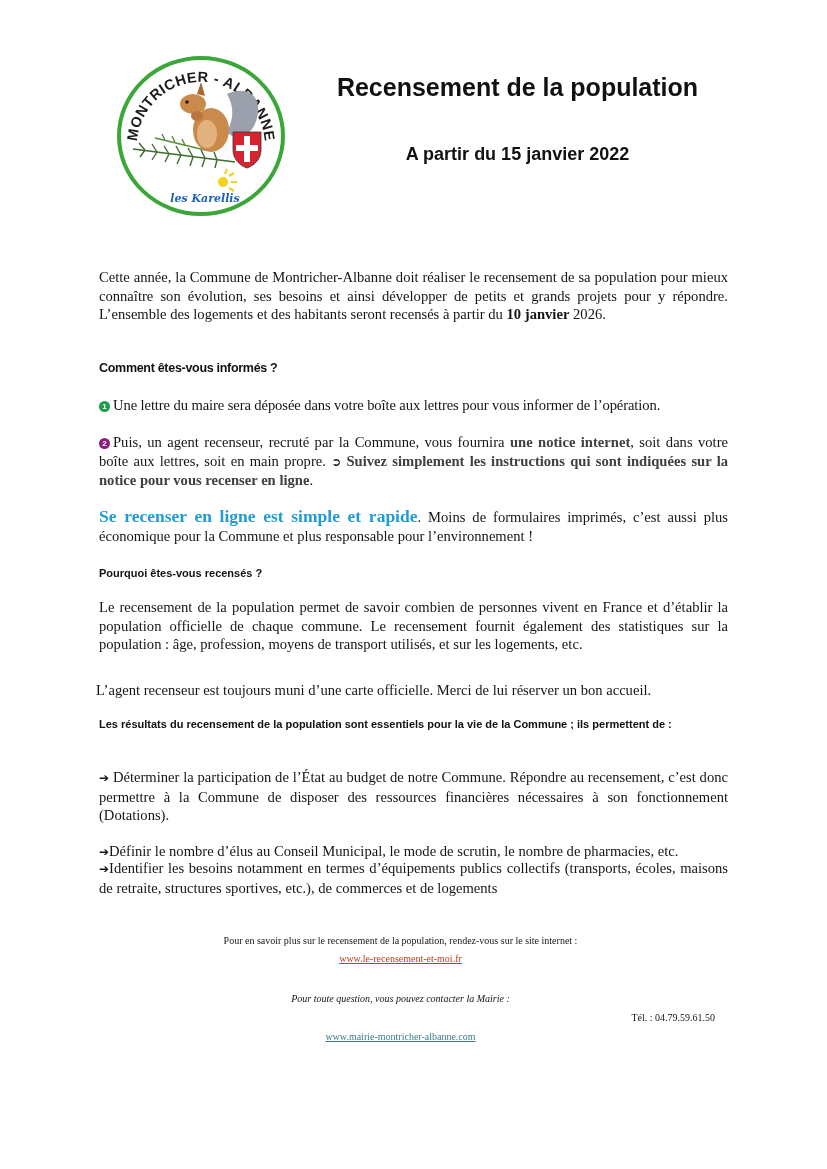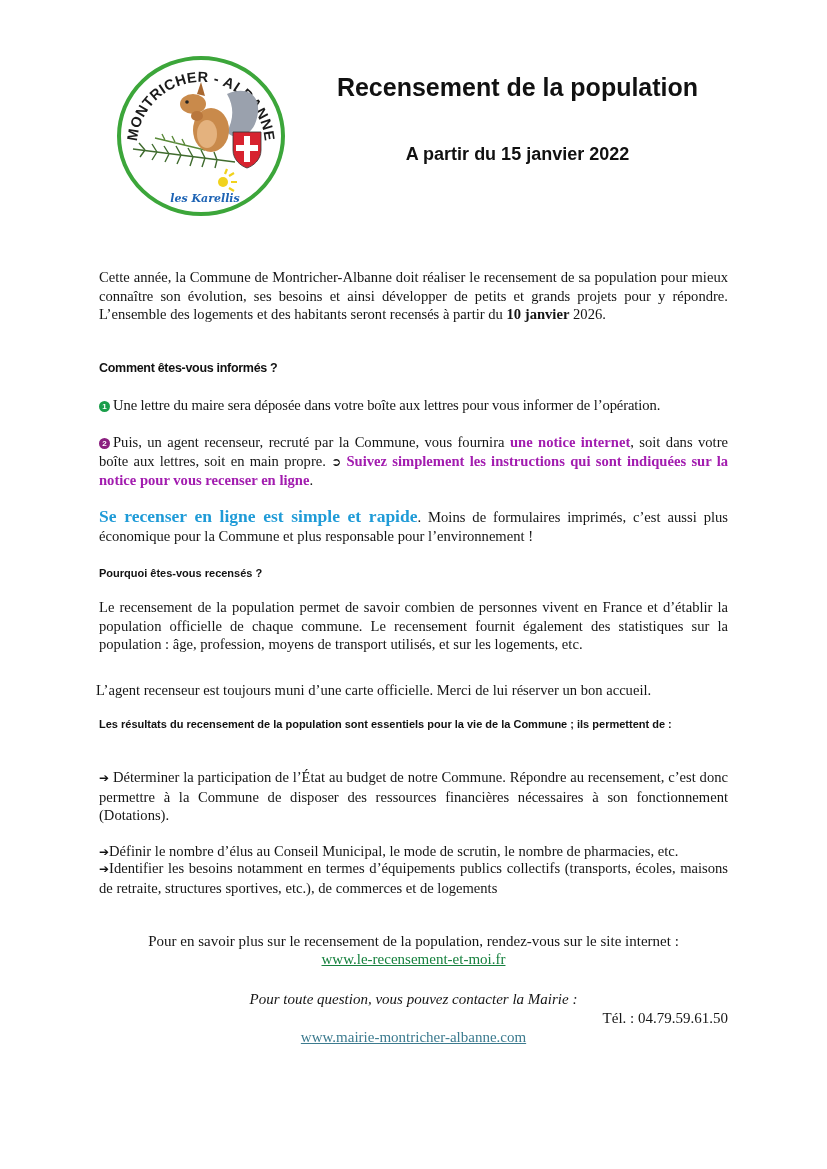--- a/index.html
+++ b/index.html
@@ -16,35 +16,35 @@
 
     
     .p { position: absolute; left: 99px; width: 629px; font-family: "Liberation Serif", serif;
          font-size: 14.6px; line-height: 18.6px; text-align: justify; color: #151515; margin: 0; }
     .p b { font-weight: bold; }
     .h-sans { position: absolute; left: 99px; font-family: "Liberation Sans", sans-serif;
               font-weight: bold; font-size: 12.5px; letter-spacing: -0.3px; color: #111; }
     .h-serif { position: absolute; left: 99px; width: 629px; font-family: Liberation Sans, sans-serif;
                font-weight: bold; font-size: 11px; line-height: 18.6px; color: #111; text-align: justify; }
 
-    .purple { color: #a21caf; font-weight: bold; }
+    .purple { color: #404040; font-weight: bold; }
     .blue-big { color: #1f9bd7; font-weight: bold; font-size: 17.5px; }
 
     .num-badge { display: inline-block; width: 11px; height: 11px; border-radius: 50%;
                  font-family: "Liberation Sans", sans-serif; font-weight: bold; font-size: 8px;
                  color: #fff; text-align: center; line-height: 11px; vertical-align: 1px; margin-right: 3px; }
     .badge-green { background: #1a9e4a; }
     .badge-purple { background: #8a1e7f; }
 
     .arrow { font-family: "DejaVu Sans", sans-serif; font-size: 12px; color: #111; }
     .circ-arrow { display: inline-block; font-family: "DejaVu Sans", sans-serif; font-size: 12px; color: #111; }
 
-    .center { position: absolute; left: 99px; width: 629px; text-align: center;
-              font-family: "Liberation Serif", serif; font-size: 15px; line-height: 18.6px; color: #151515; }
-    .link-blue { color: #15803d; text-decoration: underline; }
+    .center { position: absolute; left: 86px; width: 629px; text-align: center;
+              font-family: "Liberation Serif", serif; font-size: 10px; line-height: 18.6px; color: #151515; }
+    .link-blue { color: #c2410c; text-decoration: underline; }
     .link-teal { color: #3c7b8f; text-decoration: underline; }
   </style>
 </head>
 <body>
 
 <div class="logo">
   <svg width="172" height="164" viewBox="0 0 172 164">
     <defs>
       <path id="ringpath" d="M 22 92 A 64 64 0 1 1 150 92"></path>
     </defs>

